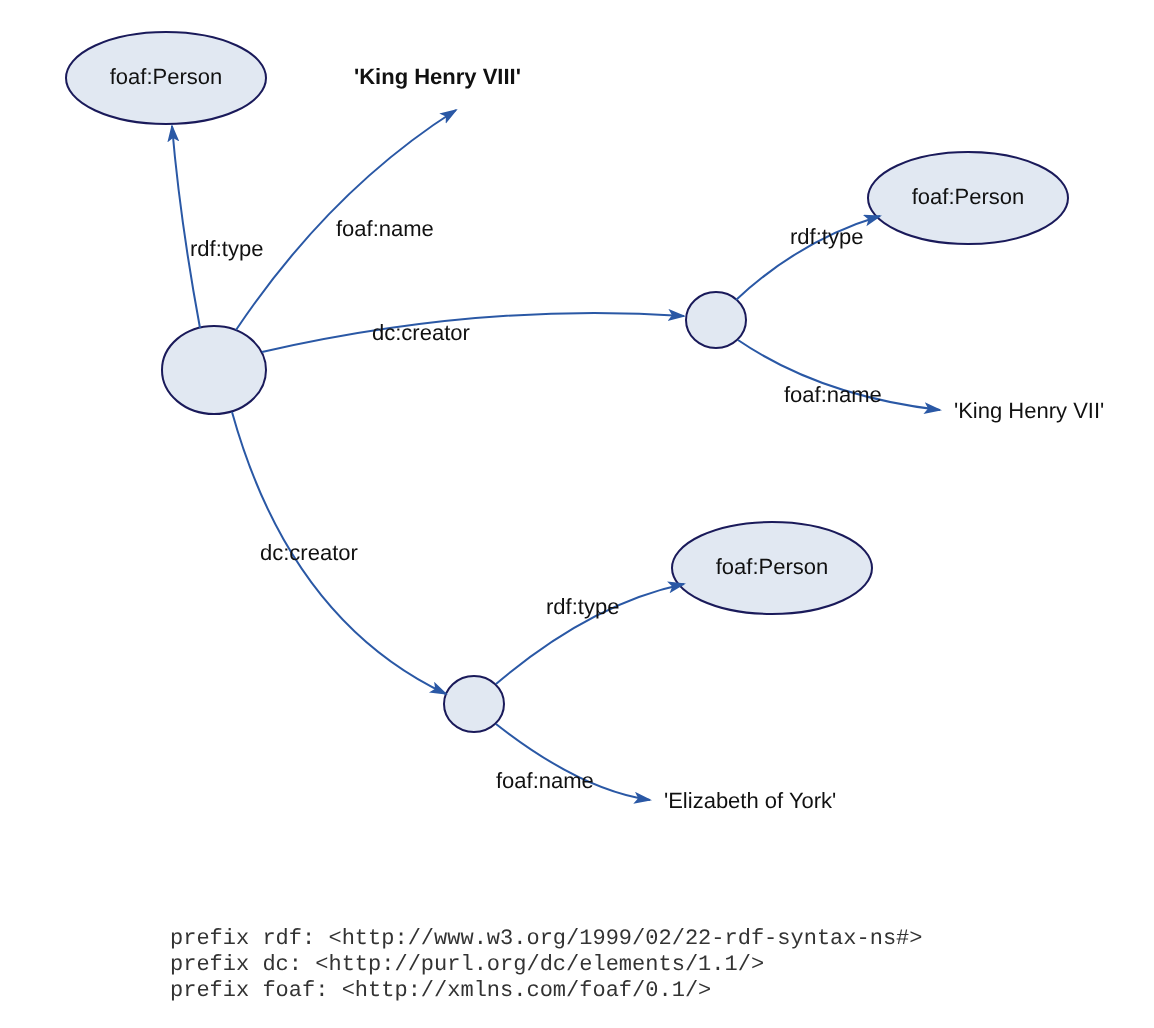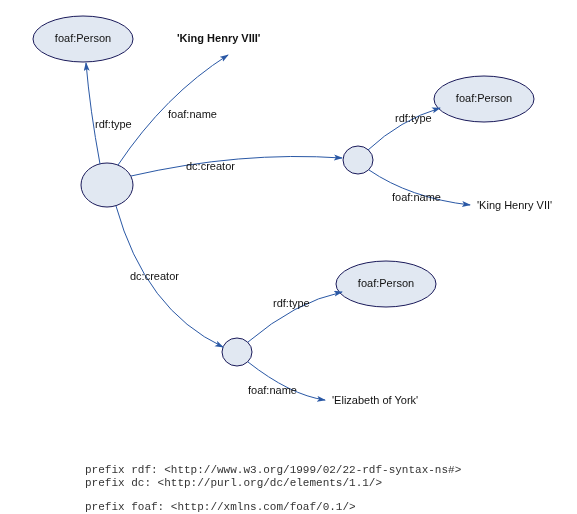--- a/index.html
+++ b/index.html
@@ -106,13 +106,13 @@
   <text x="273" y="307" class="edge-label">rdf:type</text>
 
   <path d="M 248 362 Q 290 395 325 400" class="edge" marker-end="url(#arrow)"></path>
   <text x="248" y="394" class="edge-label">foaf:name</text>
   <text x="332" y="404" class="literal">'Elizabeth of York'</text>
 
 </svg>
 
 <div class="prefix" style="bottom:38px;">prefix rdf: &lt;http://www.w3.org/1999/02/22-rdf-syntax-ns#&gt;</div>
 <div class="prefix" style="bottom:25px;">prefix dc: &lt;http://purl.org/dc/elements/1.1/&gt;</div>
-<div class="prefix" style="bottom:1px;">prefix foaf: &lt;http://xmlns.com/foaf/0.1/&gt;</div>
+<div class="prefix" style="bottom:12px;">prefix foaf: &lt;http://xmlns.com/foaf/0.1/&gt;</div>
 
 </body></html>

